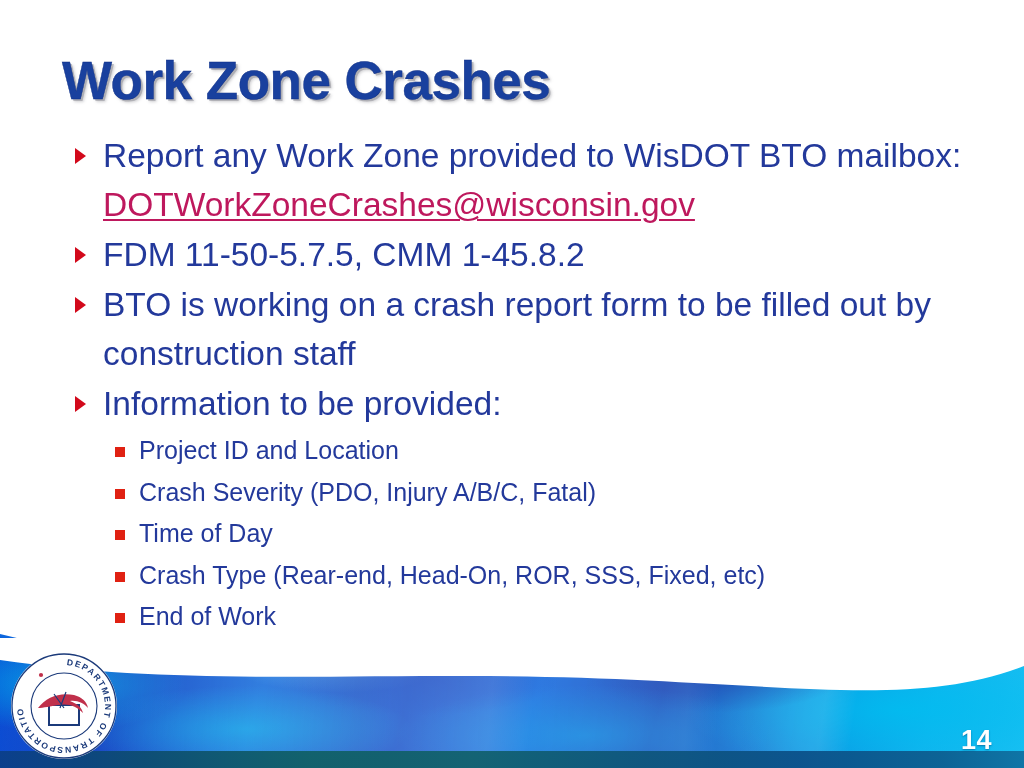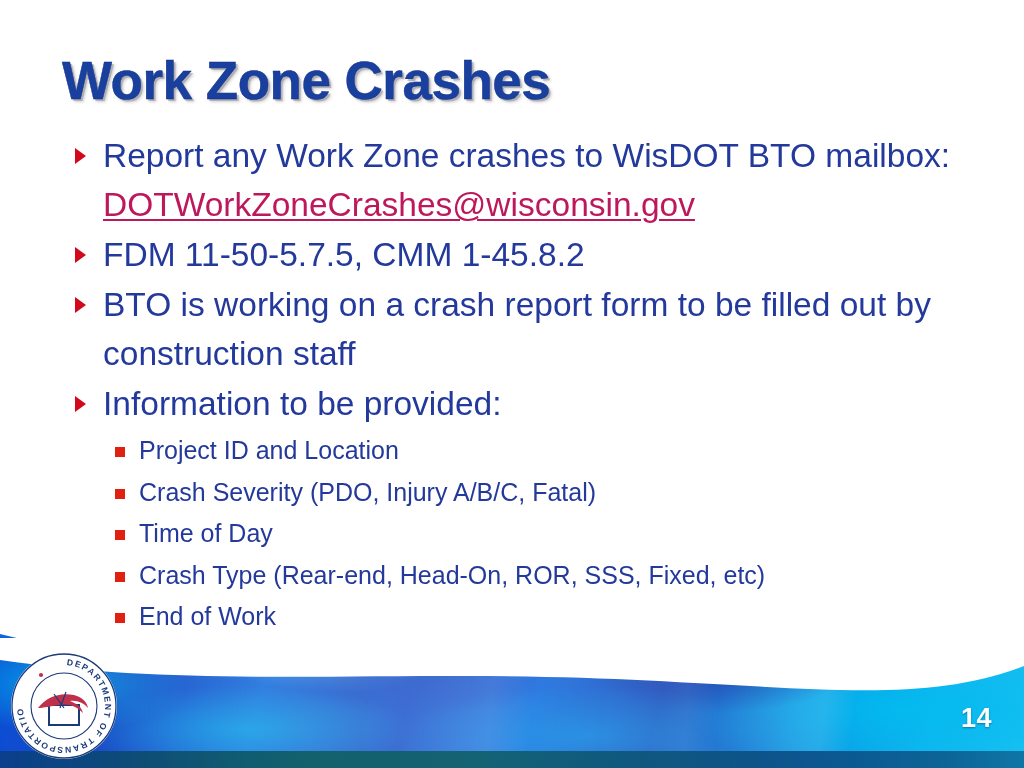--- a/index.html
+++ b/index.html
@@ -179,41 +179,41 @@
     left: 8px;
     bottom: 6px;
     width: 112px;
     height: 112px;
   }
 
   
   #page-num {
     position: absolute;
     right: 32px;
-    bottom: 34px;
+    bottom: 12px;
     color: #ffffff;
     font-size: 27px;
     font-weight: bold;
     letter-spacing: 0.5px;
     text-shadow: 0 1px 2px rgba(0,40,90,0.45);
   }
 </style>
 </head>
 <body>
 
 <div id="slide">
 
   <div id="slide-title">Work Zone Crashes</div>
 
   <div id="body-area">
     <ul class="lvl1">
 
       <li class="b1">
         <span class="tri"></span>
-        <span>Report any Work Zone crashes to WisDOT BTO mailbox: </span><a class="mail" href="#">DOTWorkZoneCrashes@wisconsin.gov</a>
+        <span>Report any Work Zone provided to WisDOT BTO mailbox: </span><a class="mail" href="#">DOTWorkZoneCrashes@wisconsin.gov</a>
       </li>
 
       <li class="b1">
         <span class="tri"></span>
         <span>FDM 11-50-5.7.5, CMM 1-45.8.2</span>
       </li>
 
       <li class="b1">
         <span class="tri"></span>
         <span>BTO is working on a crash report form to be filled out by construction staff</span>

